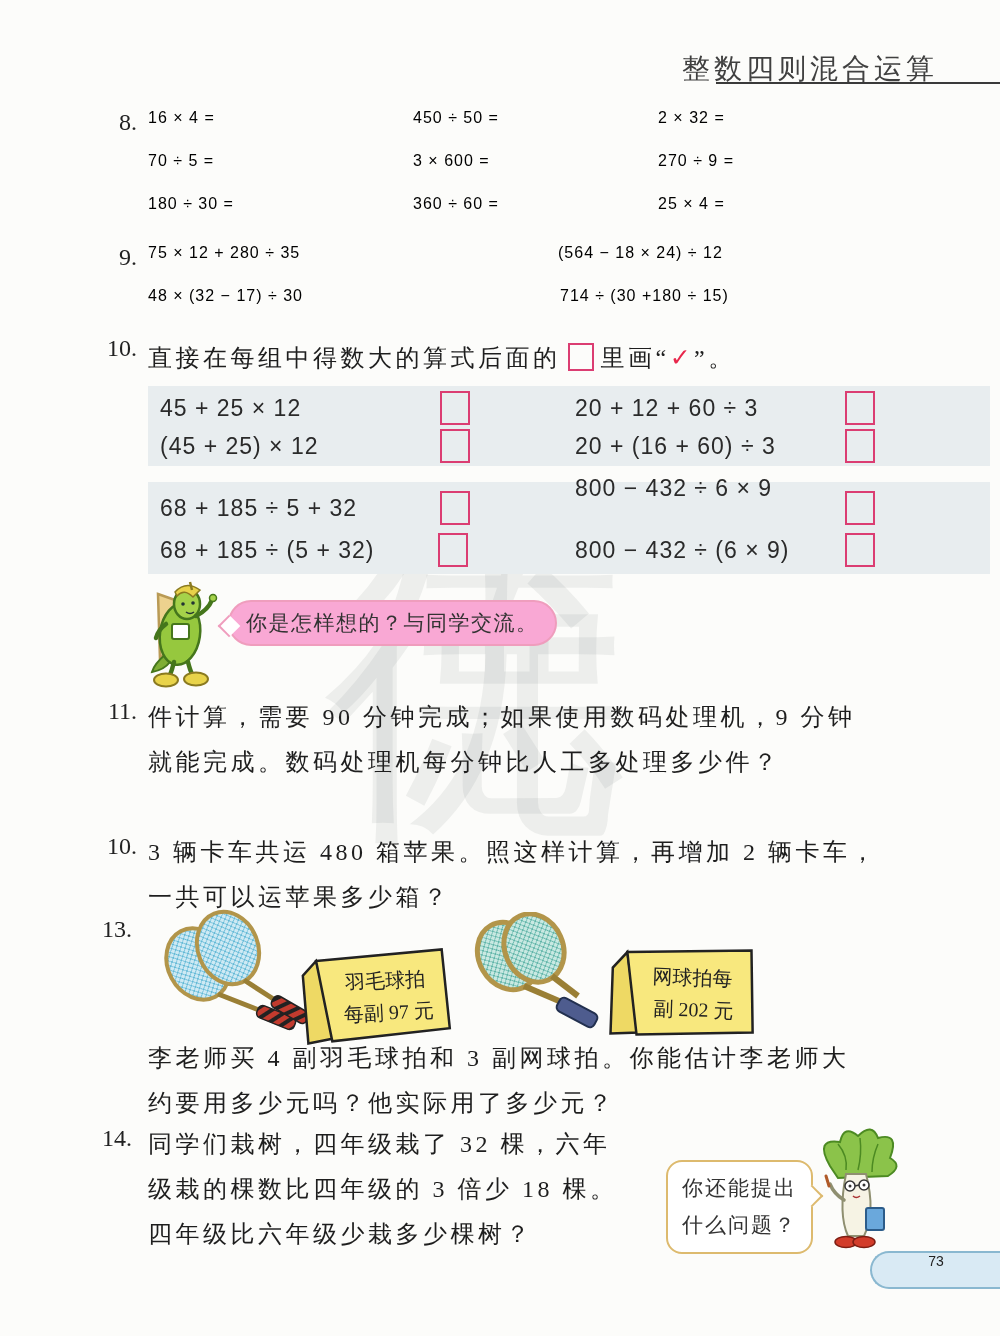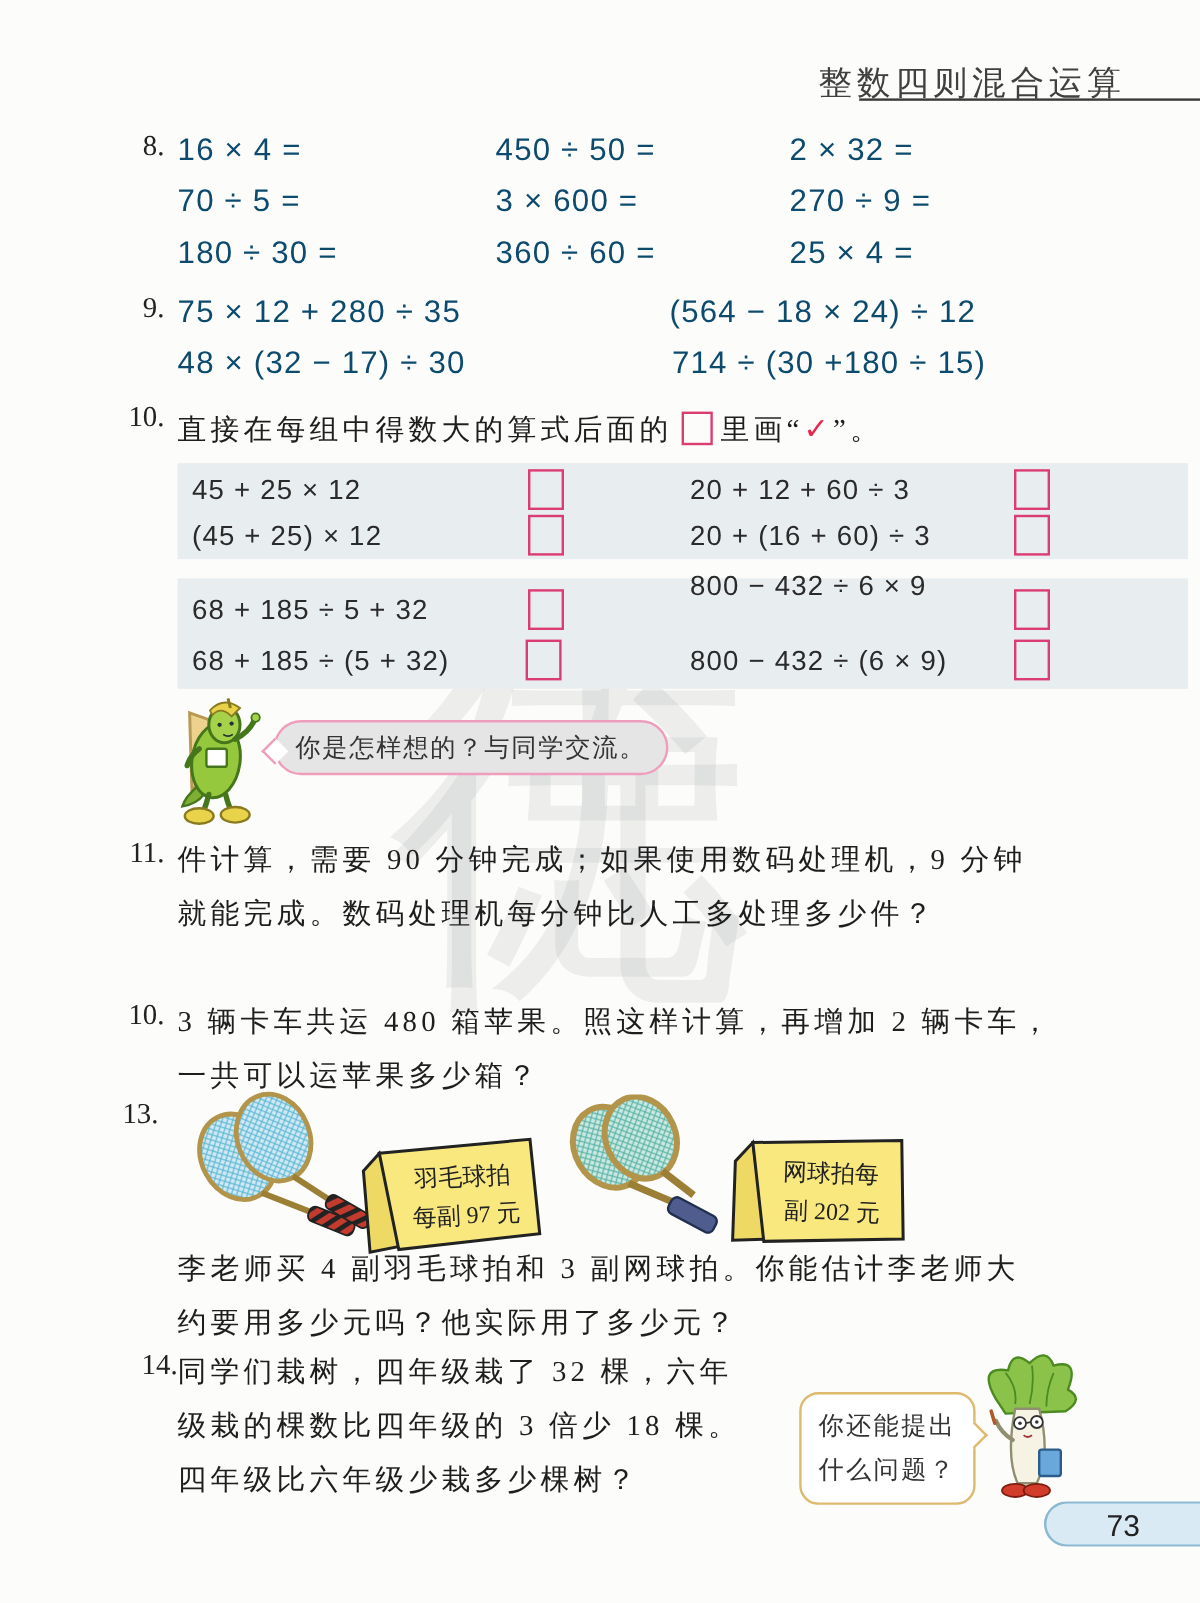--- a/index.html
+++ b/index.html
@@ -8,42 +8,42 @@
   .abs{position:absolute;}
   .watermark{position:absolute;left:340px;top:300px;font-size:300px;line-height:0.92;
              color:rgba(110,116,122,0.10);font-family:"DejaVu Serif",serif;z-index:0;
              writing-mode:vertical-rl;letter-spacing:20px;pointer-events:none;}
   .z{z-index:2;}
   .header{position:absolute;left:0;top:50px;width:938px;text-align:right;font-size:28px;
           letter-spacing:4px;color:#404040;font-family:"Liberation Serif",serif;}
   .header-rule{position:absolute;left:716px;top:82px;width:284px;height:2px;background:#3a3a3a;}
   .pnum{position:absolute;width:52px;text-align:right;font-size:24px;font-family:"Liberation Serif",serif;}
   .math{position:absolute;font-family:"Liberation Sans","DejaVu Sans",sans-serif;
-        font-size:26px;color:#0c4a6e;letter-spacing:1px;white-space:nowrap;}
+        font-size:16px;color:#000000;letter-spacing:1px;white-space:nowrap;}
   .cn{font-size:24px;letter-spacing:3.5px;line-height:45px;color:#1e1e1e;}
   .band{position:absolute;left:148px;width:842px;background:#e8edef;}
   .bexpr{position:absolute;font-family:"Liberation Sans","DejaVu Sans",sans-serif;
          font-size:23px;color:#2a2a2a;letter-spacing:1px;white-space:nowrap;}
   .cbox{position:absolute;width:26px;height:30px;border:2px solid #db3d72;background:transparent;}
   .inline-box{display:inline-block;width:22px;height:24px;border:2px solid #db3d72;
               vertical-align:-5px;margin:0 7px;}
   .checkmark{color:#e8274b;font-family:"DejaVu Sans",sans-serif;font-weight:bold;font-size:25px;}
-  .bubble{position:absolute;background:#e5e5e5;border:2px solid #ef9dbd;border-radius:26px;
+  .bubble{position:absolute;background:#f9a8d4;border:2px solid #ef9dbd;border-radius:26px;
           padding:7px 16px;font-size:21px;letter-spacing:1.5px;white-space:nowrap;color:#333;}
   .bubble .tail{position:absolute;left:-9px;top:16px;width:14px;height:14px;background:#fff;
           border-left:2px solid #ef9dbd;border-bottom:2px solid #ef9dbd;transform:rotate(45deg);}
   .bubble2{position:absolute;background:#fff;border:2px solid #ddba6e;border-radius:16px;
            padding:8px 14px;font-size:21px;letter-spacing:2px;line-height:37px;color:#333;}
   .bubble2 .tail2{position:absolute;right:-9px;top:26px;width:14px;height:14px;background:#fff;
            border-right:2px solid #ddba6e;border-top:2px solid #ddba6e;transform:rotate(45deg);}
   .tagtext{font-family:"Liberation Serif",serif;}
   .pill{position:absolute;right:0;top:1251px;width:128px;height:34px;background:#d9eaf4;
         border:2px solid #8ab8d0;border-right:none;border-radius:19px 0 0 19px;
-        display:flex;align-items:flex-end;justify-content:center;
-        font-family:"Liberation Sans",sans-serif;font-size:25px;color:#222;}
+        display:flex;align-items:flex-start;justify-content:center;
+        font-family:"Liberation Sans",sans-serif;font-size:14px;color:#222;}
 </style>
 </head>
 <body>
 
 <div class="page">
 
   <div class="watermark">德优</div>
 
   <div class="header">整数四则混合运算</div>
   <div class="header-rule"></div>
@@ -177,21 +177,21 @@
       <text class="tagtext" x="86" y="40" font-size="20" text-anchor="middle" fill="#222">网球拍每</text>
       <text class="tagtext" x="88" y="72" font-size="20" text-anchor="middle" fill="#222">副 202 元</text>
     </svg>
   </div>
 
   <div class="abs z cn" style="left:148px;top:1036px;width:780px">
     <div>李老师买 4 副羽毛球拍和 3 副网球拍。你能估计李老师大</div>
     <div>约要用多少元吗？他实际用了多少元？</div>
   </div>
 
-  <div class="pnum z" style="left:96px;top:1125px">14.</div>
+  <div class="pnum z" style="left:80px;top:1125px">14.</div>
   <div class="abs z cn" style="left:148px;top:1122px;width:520px">
     <div>同学们栽树，四年级栽了 32 棵，六年</div>
     <div>级栽的棵数比四年级的 3 倍少 18 棵。</div>
     <div>四年级比六年级少栽多少棵树？</div>
   </div>
 
   <div class="bubble2" style="left:666px;top:1160px">
     <div class="tail2"></div>
     <div>你还能提出</div>
     <div>什么问题？</div>

